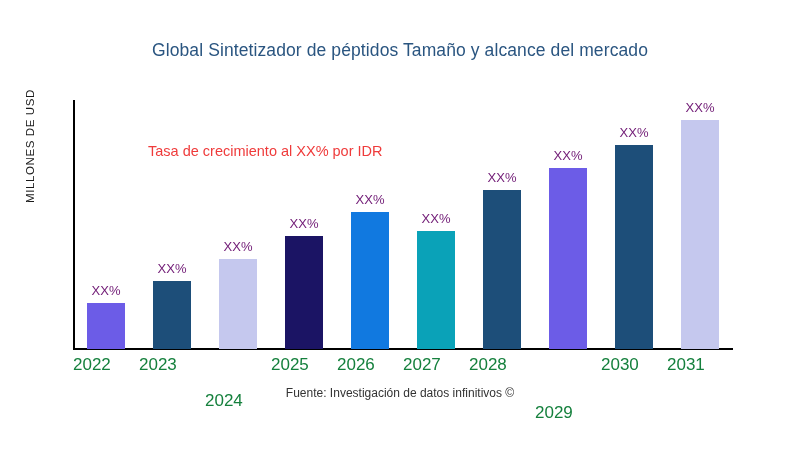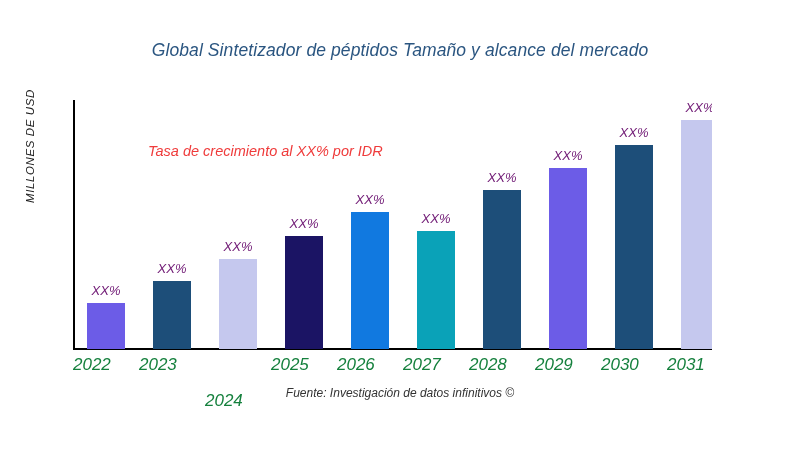--- a/index.html
+++ b/index.html
@@ -2,26 +2,25 @@
 <html><head>
 <meta charset="utf-8">
 <style>
   html, body {
     margin: 0;
     padding: 0;
     background: #ffffff;
   }
   #chart-root {
     position: relative;
-    width: 712px;
+    width: 800px;
     height: 450px;
     background: #ffffff;
     font-family: "Liberation Sans", sans-serif;
     overflow: hidden;
-    font-style: italic;
   }
   #chart-title {
     position: absolute;
     left: 0;
     top: 40px;
     width: 800px;
     text-align: center;
     font-size: 17.5px;
     color: #2a5580;
     letter-spacing: 0.1px;
@@ -156,21 +155,21 @@
       <div class="tick-label" style="left: 403px;">2027</div>
       <div class="bar-group" style="left: 469px;">
         <div class="bar" style="height: 159px; background: rgb(29, 78, 121);"></div>
         <div class="bar-value-label" style="bottom: 164px;">XX%</div>
       </div>
       <div class="tick-label" style="left: 469px;">2028</div>
       <div class="bar-group" style="left: 535px;">
         <div class="bar" style="height: 181px; background: rgb(108, 92, 231);"></div>
         <div class="bar-value-label" style="bottom: 186px;">XX%</div>
       </div>
-      <div class="tick-label" style="left: 535px;">2029</div>
+      <div class="tick-label" style="left: 535px; margin-top: 48px;">2029</div>
       <div class="bar-group" style="left: 601px;">
         <div class="bar" style="height: 204px; background: rgb(29, 78, 121);"></div>
         <div class="bar-value-label" style="bottom: 209px;">XX%</div>
       </div>
       <div class="tick-label" style="left: 601px;">2030</div>
       <div class="bar-group" style="left: 667px;">
         <div class="bar" style="height: 229px; background: rgb(197, 200, 238);"></div>
         <div class="bar-value-label" style="bottom: 234px;">XX%</div>
       </div>
       <div class="tick-label" style="left: 667px;">2031</div>

